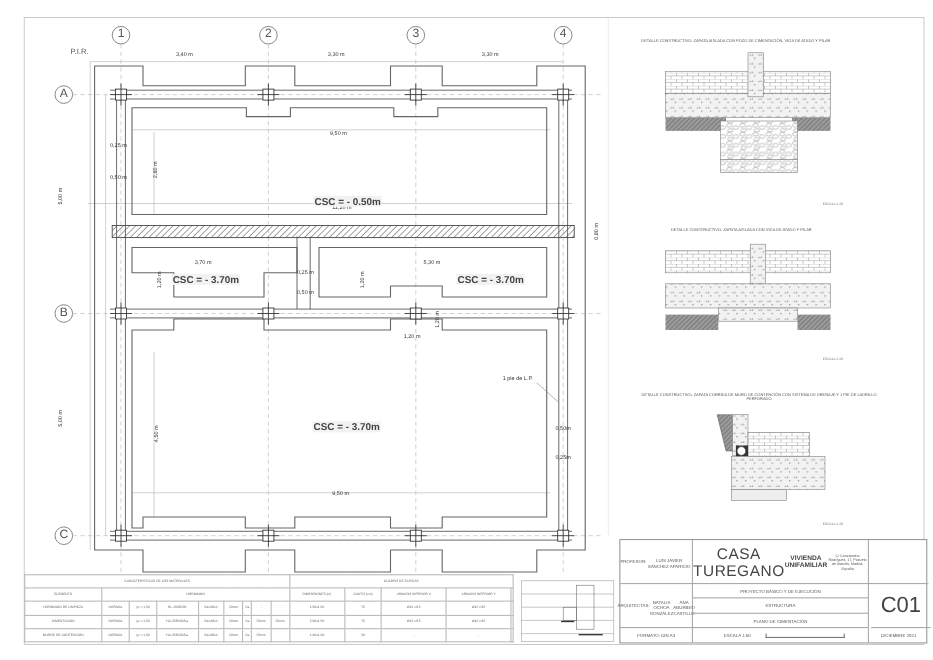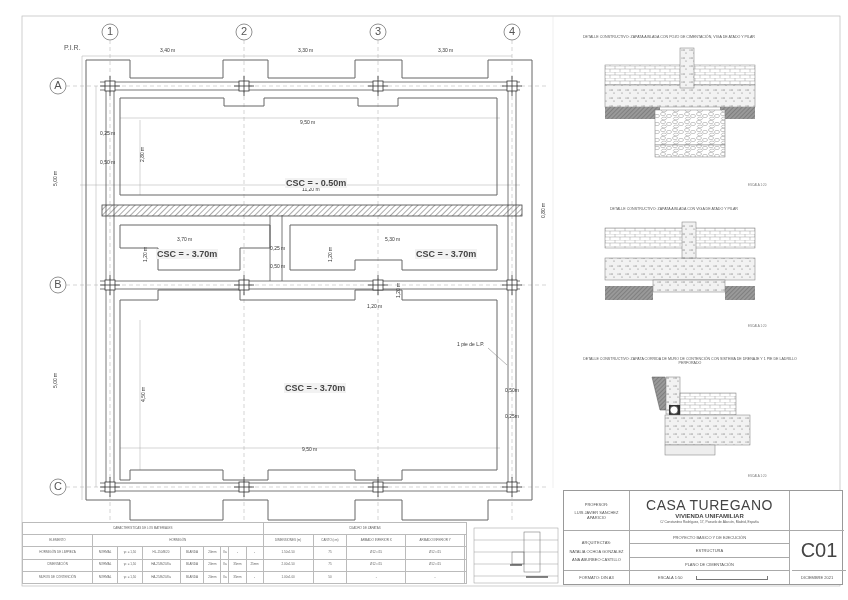--- a/index.html
+++ b/index.html
@@ -1,19 +1,19 @@
 <!DOCTYPE html>
 <html><head>
 <meta charset="utf-8">
 <style>
   html,body{margin:0;padding:0;background:#ffffff;}
   body{width:848px;height:600px;position:relative;overflow:hidden;font-family:"Liberation Sans",sans-serif;color:#333;}
   .sheet{position:absolute;left:0;top:0;width:848px;height:600px;}
   .tb{position:absolute;left:563px;top:490px;width:280px;height:95px;border:1px solid #999;box-sizing:border-box;background:#fff;font-size:4px;color:#555;}
-  .tb .cell{position:absolute;border-right:1px solid #aaa;border-bottom:1px solid #aaa;box-sizing:border-box;display:flex;align-items:center;justify-content:center;text-align:center;flex-direction:column;}
+  .tb .cell{position:absolute;border-right:1px solid #aaa;border-bottom:1px solid #aaa;box-sizing:border-box;display:flex;align-items:center;justify-content:center;text-align:center;flex-direction:row;}
   .mat{position:absolute;left:22px;top:522px;width:445px;height:62px;font-size:3px;color:#666;}
   .mat table{border-collapse:collapse;width:100%;height:100%;}
   .mat td{border:0.5px solid #bbb;text-align:center;padding:0;line-height:3.4px;}
 </style>
 </head>
 <body>
 
 <div class="sheet">
 <svg width="848" height="600" viewBox="0 0 848 600">
   <defs>

